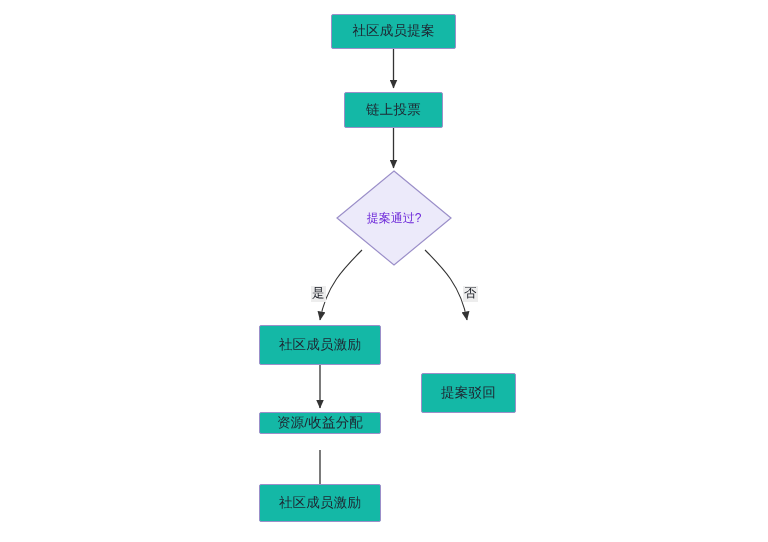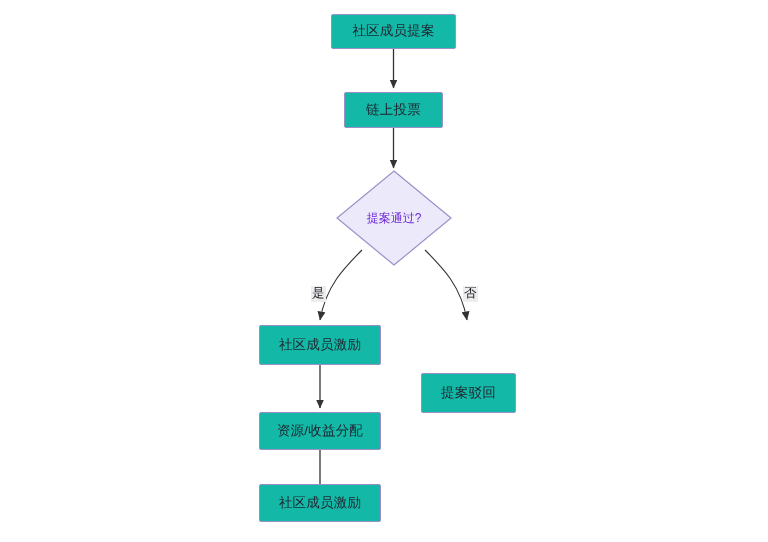--- a/index.html
+++ b/index.html
@@ -122,21 +122,21 @@
   </div>
 
   <div class="node" style="left:259px; top:325px; width:122px; height:40px;">
     <span>社区成员激励</span>
   </div>
 
   <div class="node" style="left:421px; top:325px; width:95px; height:40px;margin-top:48px;">
     <span>提案驳回</span>
   </div>
 
-  <div class="node" style="left:259px; top:412px; width:122px; height:38px;">
+  <div class="node" style="left:259px; top:412px; width:122px; height:22px;">
     <span>资源/收益分配</span>
   </div>
 
   <div class="node" style="left:259px; top:484px; width:122px; height:38px;">
     <span>社区成员激励</span>
   </div>
 
 </div>
 
 </body></html>

